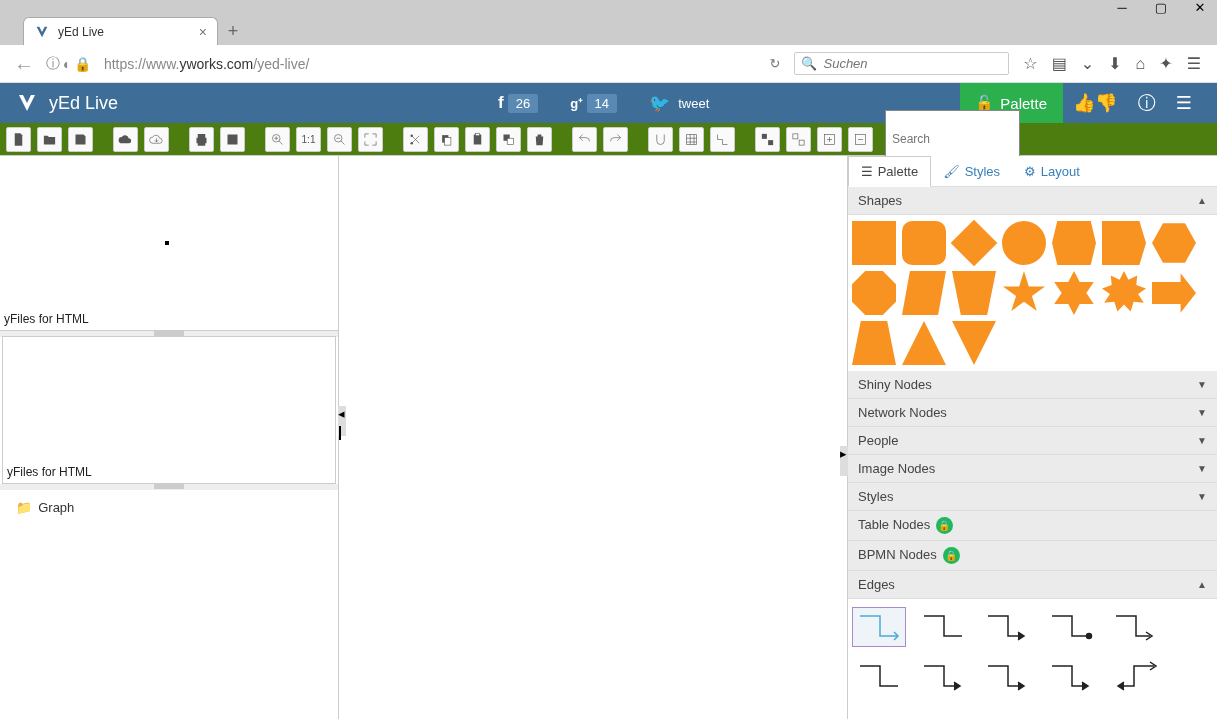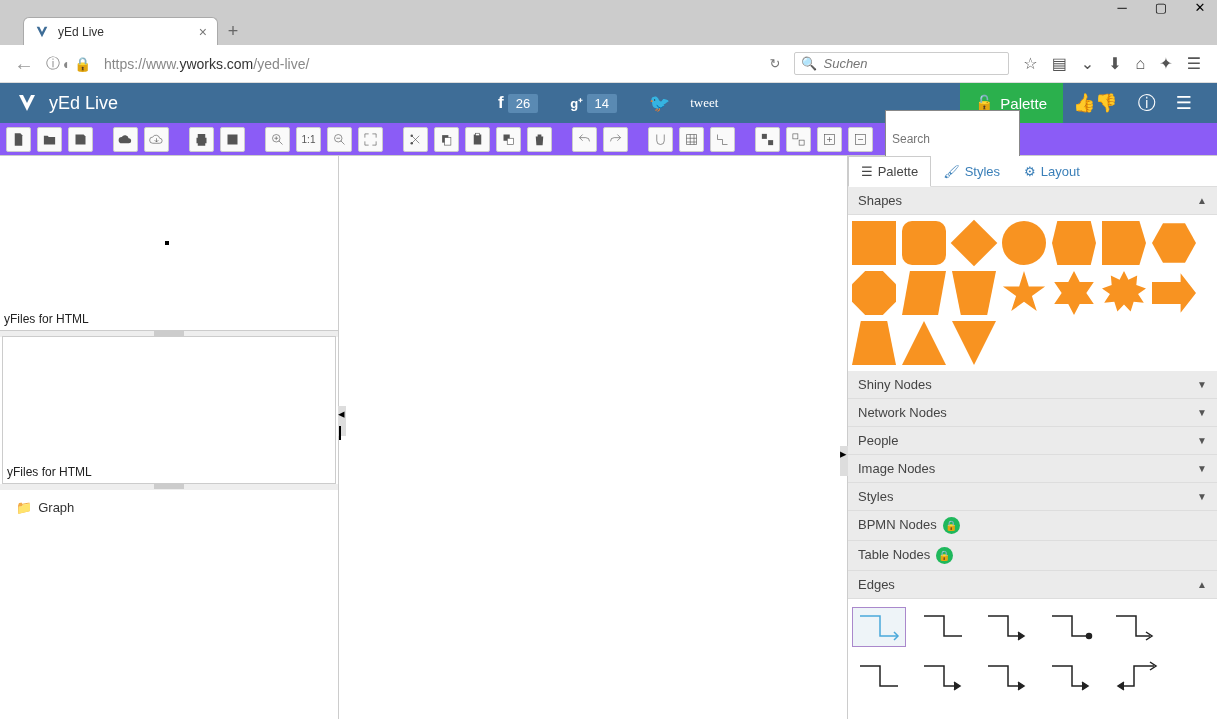--- a/index.html
+++ b/index.html
@@ -30,21 +30,21 @@
 .app-logo { width: 24px; height: 24px; margin-right: 10px; }
 .app-title { font-size: 18px; font-weight: 400; }
 .social { display:flex; align-items:center; margin-left: 380px; gap:6px;}
 .social-btn { display:flex; align-items:center; color:#fff; font-size:13px;}
 .social-count { background:#5a8ab3; padding:2px 8px; margin-left:4px; border-radius:2px;}
 .header-right { margin-left:auto; display:flex; align-items:center; gap:0;}
 .unlock-btn { background:#2bb04d; color:#fff; padding:10px 16px; font-size:15px; border:none; cursor:pointer; display:flex; align-items:center; gap:6px; height:40px;}
 .hdr-icon { color:#fff; padding:0 10px; font-size:18px; cursor:pointer;}
 .hdr-iconbox { display:flex; align-items:center;}
 
-.toolbar { background:#8b5cf6; height:33px; display:flex; align-items:center; padding:0 6px; gap:6px; border-bottom:1px solid #ccc;}
+.toolbar { background:#4d7c0f; height:33px; display:flex; align-items:center; padding:0 6px; gap:6px; border-bottom:1px solid #ccc;}
 .tb-btn { width:25px; height:25px; display:flex; align-items:center; justify-content:center; color:#555; cursor:pointer; border:1px solid #ccc; background:#fafafa; border-radius:2px;}
 .tb-btn svg { width:15px; height:15px; fill:#555;}
 .tb-sep { width:8px; }
 .tb-search { border:1px solid #888; padding:21px 6px; width:135px; font-size:12px; margin-left:6px;}
 
 .main-area { display:flex; height: 593px; background:#fff;}
 .left-col { width:339px; display:flex; flex-direction:column; border-right:1px solid #ccc;}
 .overview-area { height:175px; position:relative; border-bottom:1px solid #ccc;}
 .watermark { position:absolute; bottom:4px; left:4px; font-size:12px; color:#222;}
 .leftsplit { height:6px; background:#eee; position:relative;}
@@ -155,21 +155,21 @@
       <span class="social-count">26</span>
     </div>
     <div style="width:20px"></div>
     <div class="social-btn">
       <span style="font-weight:bold;">g⁺</span>
       <span class="social-count">14</span>
     </div>
     <div style="width:20px"></div>
     <div class="social-btn">
       <span style="font-size:17px;">🐦</span>
-      <span style="margin-left:20px;font-family:Liberation Serif, serif;">tweet</span>
+      <span style="margin-left:8px;">tweet</span>
     </div>
   </div>
   <div class="header-right">
     <button class="unlock-btn">
       <span>🔓</span>
       <span>Palette</span>
     </button>
     <div class="hdr-iconbox">
       <span class="hdr-icon">👍👎</span>
       <span class="hdr-icon">ⓘ</span>
@@ -402,24 +402,24 @@
         </div>
       <div class="section-header">
           <span>Image Nodes</span>
           <span class="arrow">▼</span>
         </div>
       <div class="section-header">
           <span>Styles</span>
           <span class="arrow">▼</span>
         </div>
       <div class="section-header locked">
+          <span><span>Table Nodes</span><span class="lock-badge">🔒</span></span>
+        </div>
+      <div class="section-header locked">
           <span><span>BPMN Nodes</span><span class="lock-badge">🔒</span></span>
-        </div>
-      <div class="section-header locked">
-          <span><span>Table Nodes</span><span class="lock-badge">🔒</span></span>
         </div>
       <div class="section-header">
           <span>Edges</span>
           <span class="arrow">▲</span>
         </div>
       <div class="edges-body">
         <div class="edge active">
             <svg>
               <path d="M4 6h20v20h18" stroke="#4aa8da"></path>
               <path d="M38 22l4 4-4 4" stroke="#4aa8da"></path>

